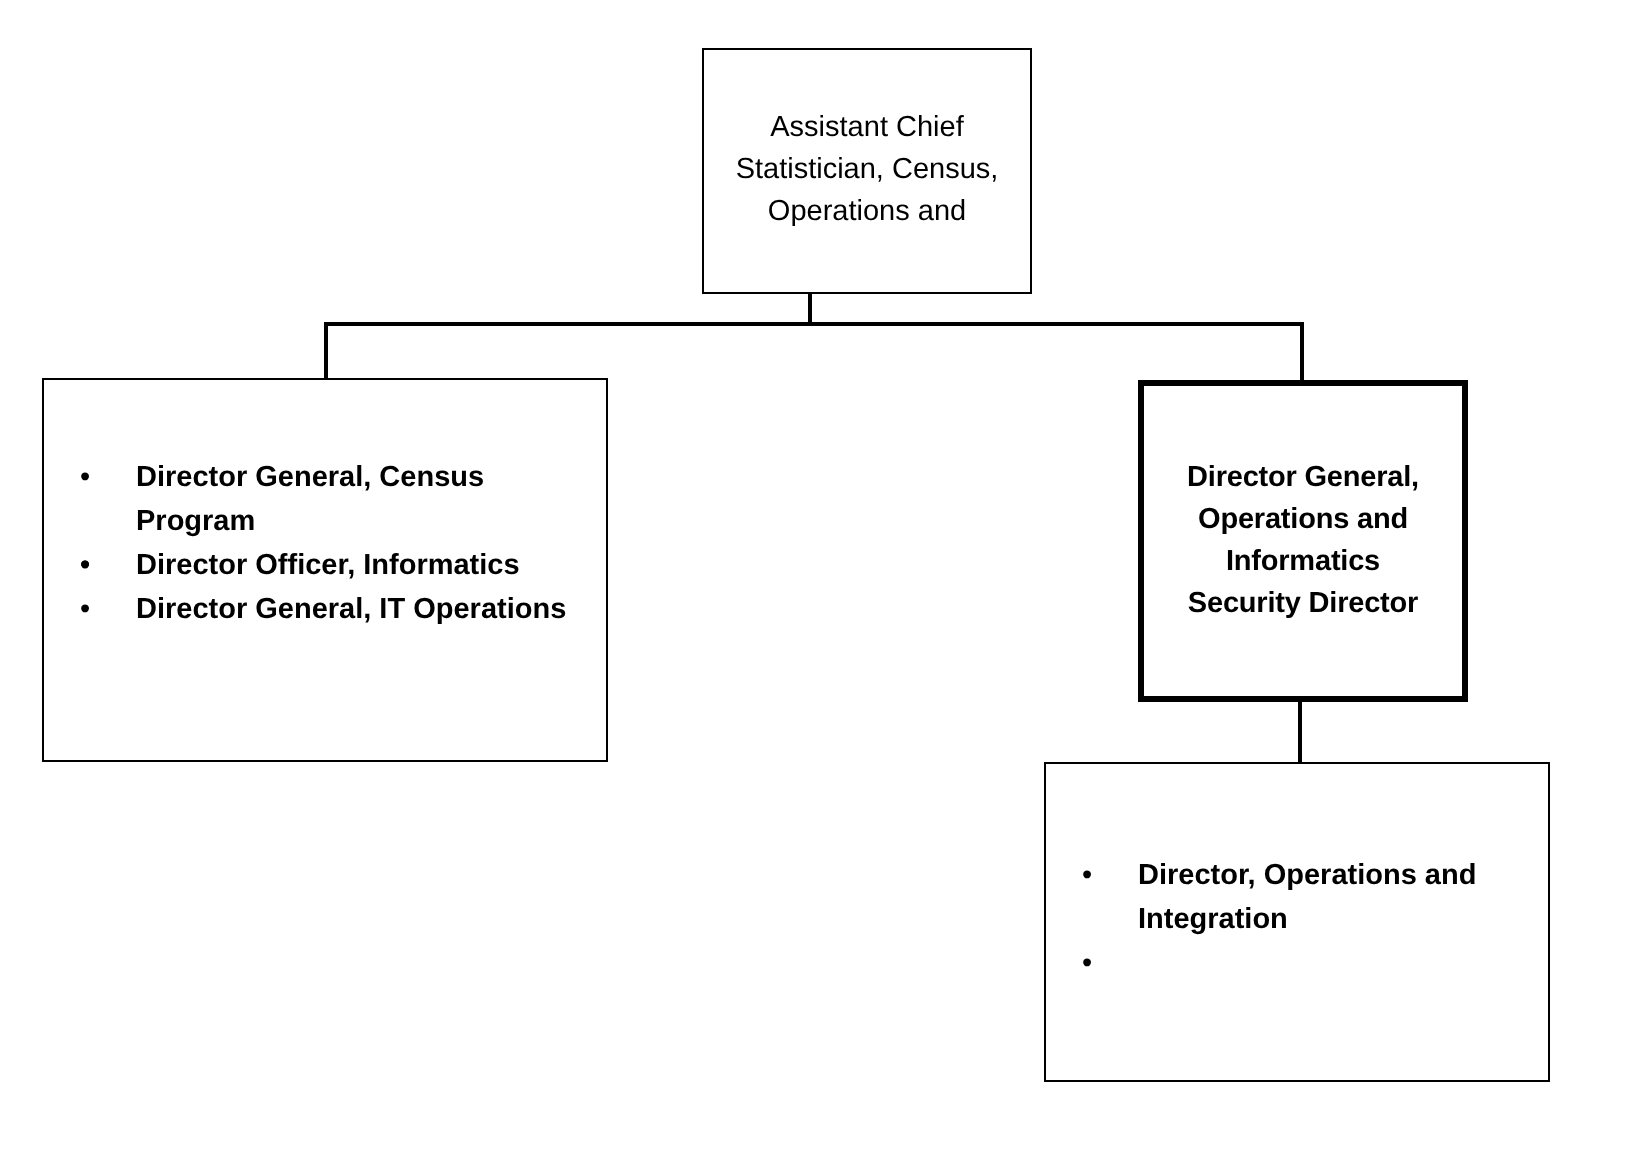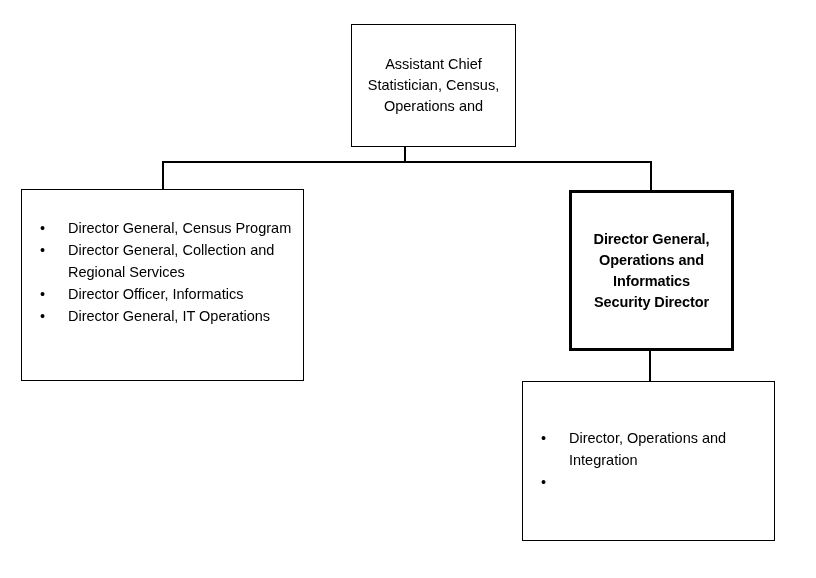--- a/index.html
+++ b/index.html
@@ -66,20 +66,21 @@
   }
   .bullets li .bullet-dot {
     position: absolute;
     left: 18px;
     top: 0;
     line-height: 22px;
     font-size: 14.5px;
   }
   .bullets li .btext {
     display: block;
+    font-weight: bold;
   }
 
   
   .conn {
     position: absolute;
     background: #000000;
   }
 </style>
 </head>
 <body>
@@ -105,21 +106,20 @@
   </div>
 
   <div class="node" style="left:21px; top:189px; width:283px; height:192px;">
     <ul class="bullets" style="margin-top:-26px;">
       <li>
         <span class="bullet-dot">•</span>
         <span class="btext">Director General, Census Program</span>
       </li>
       <li>
         <span class="bullet-dot">•</span>
-        <span class="btext">Director General, Collection and Regional Services</span>
       </li>
       <li>
         <span class="bullet-dot">•</span>
         <span class="btext">Director Officer, Informatics</span>
       </li>
       <li>
         <span class="bullet-dot">•</span>
         <span class="btext">Director General, IT Operations</span>
       </li>
     </ul>

